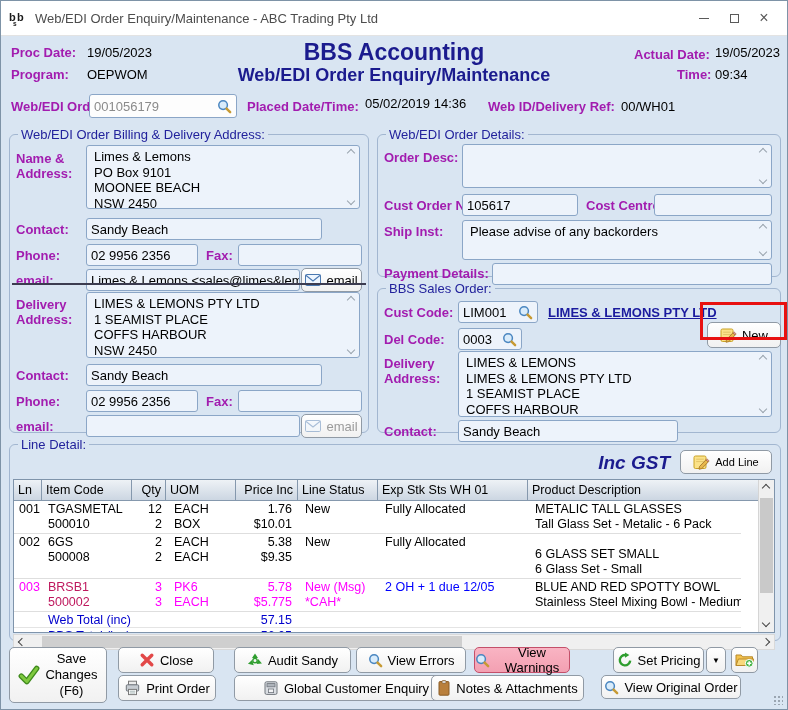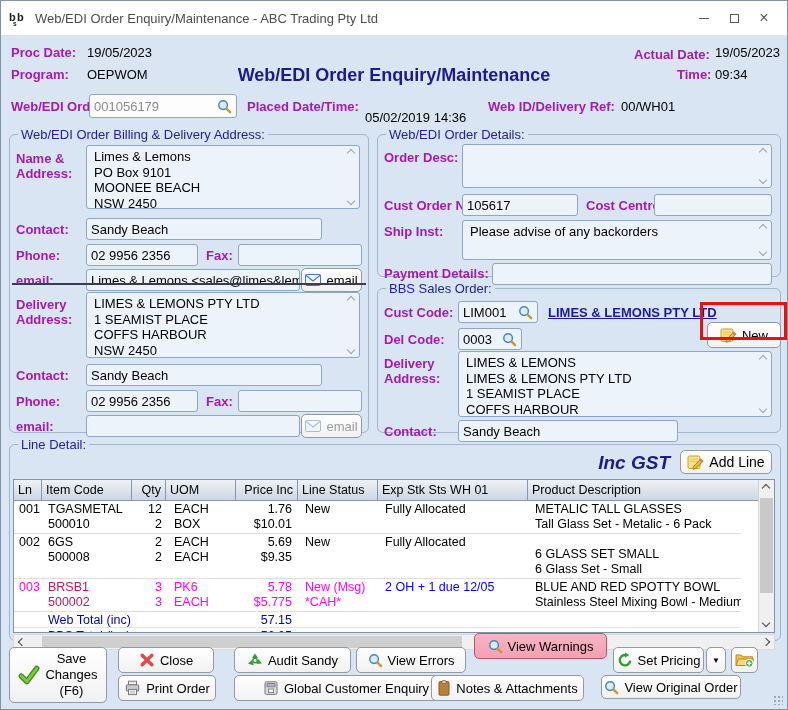--- a/index.html
+++ b/index.html
@@ -87,38 +87,39 @@
     <span class="winctl max">
         <span></span>
       </span>
     <span class="winctl" style="font-size:16px">×</span>
   </div>
 
   <span class="lbl" style="left:10px;top:44px">Proc Date:</span>
   <span class="val" style="left:86px;top:44px">19/05/2023</span>
   <span class="lbl" style="left:10px;top:66px">Program:</span>
   <span class="val" style="left:86px;top:66px">OEPWOM</span>
+  <div id="bbs-title">BBS Accounting</div>
   <div id="bbs-subtitle">Web/EDI Order Enquiry/Maintenance</div>
   <span class="lbl" style="left:633px;top:46px">Actual Date:</span>
   <span class="val" style="left:714px;top:44px">19/05/2023</span>
   <span class="lbl" style="left:676px;top:66px">Time:</span>
   <span class="val" style="left:714px;top:66px">09:34</span>
 
   <span class="lbl" style="left:10px;top:98px">Web/EDI Order:</span>
   <div class="field white" style="left:88px;top:93px;width:148px;height:24px">
     <span class="gray">001056179</span>
     <span class="ic mag">
         <svg width="15" height="15" viewBox="0 0 16 16">
           <circle cx="6.5" cy="6.5" r="4.6" fill="#d9ecfb" stroke="#4a86c0" stroke-width="1.6"></circle>
           <line x1="10.2" y1="10.2" x2="14" y2="14" stroke="#c79a33" stroke-width="2.6" stroke-linecap="round"></line>
         </svg>
       </span>
   </div>
   <span class="lbl" style="left:246px;top:98px">Placed Date/Time:</span>
-  <span class="val" style="left:364px;top:109px">05/02/2019 14:36</span>
+  <span class="val" style="left:364px;top:95px">05/02/2019 14:36</span>
   <span class="lbl" style="left:487px;top:98px">Web ID/Delivery Ref:</span>
   <span class="val" style="left:620px;top:98px">00/WH01</span>
 
   <fieldset style="left:8px;top:126px;width:360px;height:306px">
     <legend>Web/EDI Order Billing &amp; Delivery Address:</legend>
     <span class="lbl" style="left:6px;top:9px;white-space:pre-line">Name &amp;
 Address:</span>
     <div class="area" style="left:76px;top:3px;width:274px;height:64px">
       <div class="atext">Limes &amp; Lemons
 PO Box 9101
@@ -287,21 +288,21 @@
     <button class="sbtn" style="right:8px;top:-2px;width:92px;height:24px">
       <span class="ic">
           <svg width="17" height="16" viewBox="0 0 17 16">
             <rect x="1" y="2" width="12" height="12.5" rx="1.5" fill="#fbe289" stroke="#c9a227"></rect>
             <line x1="3.2" y1="5.2" x2="10.8" y2="5.2" stroke="#e3c468" stroke-width="1"></line>
             <line x1="3.2" y1="7.6" x2="10.8" y2="7.6" stroke="#e3c468" stroke-width="1"></line>
             <path d="M6.5 12.5 L13 5.8 L15.2 8 L8.7 14.7 L6 15.2 Z" fill="#e8b84b" stroke="#a5762a" stroke-width="0.9"></path>
             <path d="M13 5.8 L14 4.8 L16.2 7 L15.2 8 Z" fill="#e58fb9" stroke="#a5762a" stroke-width="0.7"></path>
           </svg>
         </span>
-      <span style="font-size:14px">Add Line</span>
+      <span style="font-size:11px">Add Line</span>
     </button>
 
     <div id="table" style="left:3px;top:27px;width:762px;height:154px">
       <div id="thead" style="margin-right:16px">
           <div class="hc" style="width: 28px; flex: 0 0 28px; justify-content: flex-start;">Ln</div>
           <div class="hc" style="width: 90px; flex: 0 0 90px; justify-content: flex-start;">Item Code</div>
           <div class="hc" style="width: 34px; flex: 0 0 34px; justify-content: flex-end;">Qty</div>
           <div class="hc" style="width: 70px; flex: 0 0 70px; justify-content: flex-start;">UOM</div>
           <div class="hc" style="width: 62px; flex: 0 0 62px; justify-content: flex-end;">Price Inc</div>
           <div class="hc" style="width: 80px; flex: 0 0 80px; justify-content: flex-start;">Line Status</div>
@@ -354,21 +355,21 @@
             </div>
             <div class="cell" style="width: 34px; flex: 0 0 34px; text-align: right; padding: 0px 4px 0px 0px; color: rgb(0, 0, 0);">
               <div>2</div>
               <div>2</div>
             </div>
             <div class="cell" style="width: 70px; flex: 0 0 70px; text-align: left; padding: 0px 0px 0px 8px; color: rgb(0, 0, 0);">
               <div>EACH</div>
               <div>EACH</div>
             </div>
             <div class="cell" style="width: 62px; flex: 0 0 62px; text-align: right; padding: 0px 6px 0px 0px; color: rgb(0, 0, 0);">
-              <div>5.69</div>
+              <div>5.38</div>
               <div>$9.35</div>
             </div>
             <div class="cell" style="width: 80px; flex: 0 0 80px; text-align: left; padding: 0px 0px 0px 7px; color: rgb(0, 0, 0);">
               <div>New</div>
               <div></div>
             </div>
             <div class="cell" style="width: 150px; flex: 0 0 150px; text-align: left; padding: 0px 0px 0px 7px; color: rgb(0, 0, 0);">
               <div>Fully Allocated</div>
               <div></div>
             </div>
@@ -469,21 +470,21 @@
   </button>
   <button class="sbtn" style="left:355px;top:646px;width:110px;height:26px">
     <span class="ic">
         <svg width="15" height="15" viewBox="0 0 16 16">
           <circle cx="6.5" cy="6.5" r="4.6" fill="#d9ecfb" stroke="#4a86c0" stroke-width="1.6"></circle>
           <line x1="10.2" y1="10.2" x2="14" y2="14" stroke="#c79a33" stroke-width="2.6" stroke-linecap="round"></line>
         </svg>
       </span>
     <span>View Errors</span>
   </button>
-  <button class="sbtn" style="left:473px;top:632px;width:133px;height:26px;background:linear-gradient(#f9b4c3,#f3a0b2);border-color:#c4506a">
+  <button class="sbtn" style="left:473px;top:646px;width:96px;height:26px;background:linear-gradient(#f9b4c3,#f3a0b2);border-color:#c4506a">
     <span class="ic">
         <svg width="15" height="15" viewBox="0 0 16 16">
           <circle cx="6.5" cy="6.5" r="4.6" fill="#d9ecfb" stroke="#4a86c0" stroke-width="1.6"></circle>
           <line x1="10.2" y1="10.2" x2="14" y2="14" stroke="#c79a33" stroke-width="2.6" stroke-linecap="round"></line>
         </svg>
       </span>
     <span>View Warnings</span>
   </button>
   <button class="sbtn" style="left:612px;top:646px;width:91px;height:26px">
     <span class="ic">

